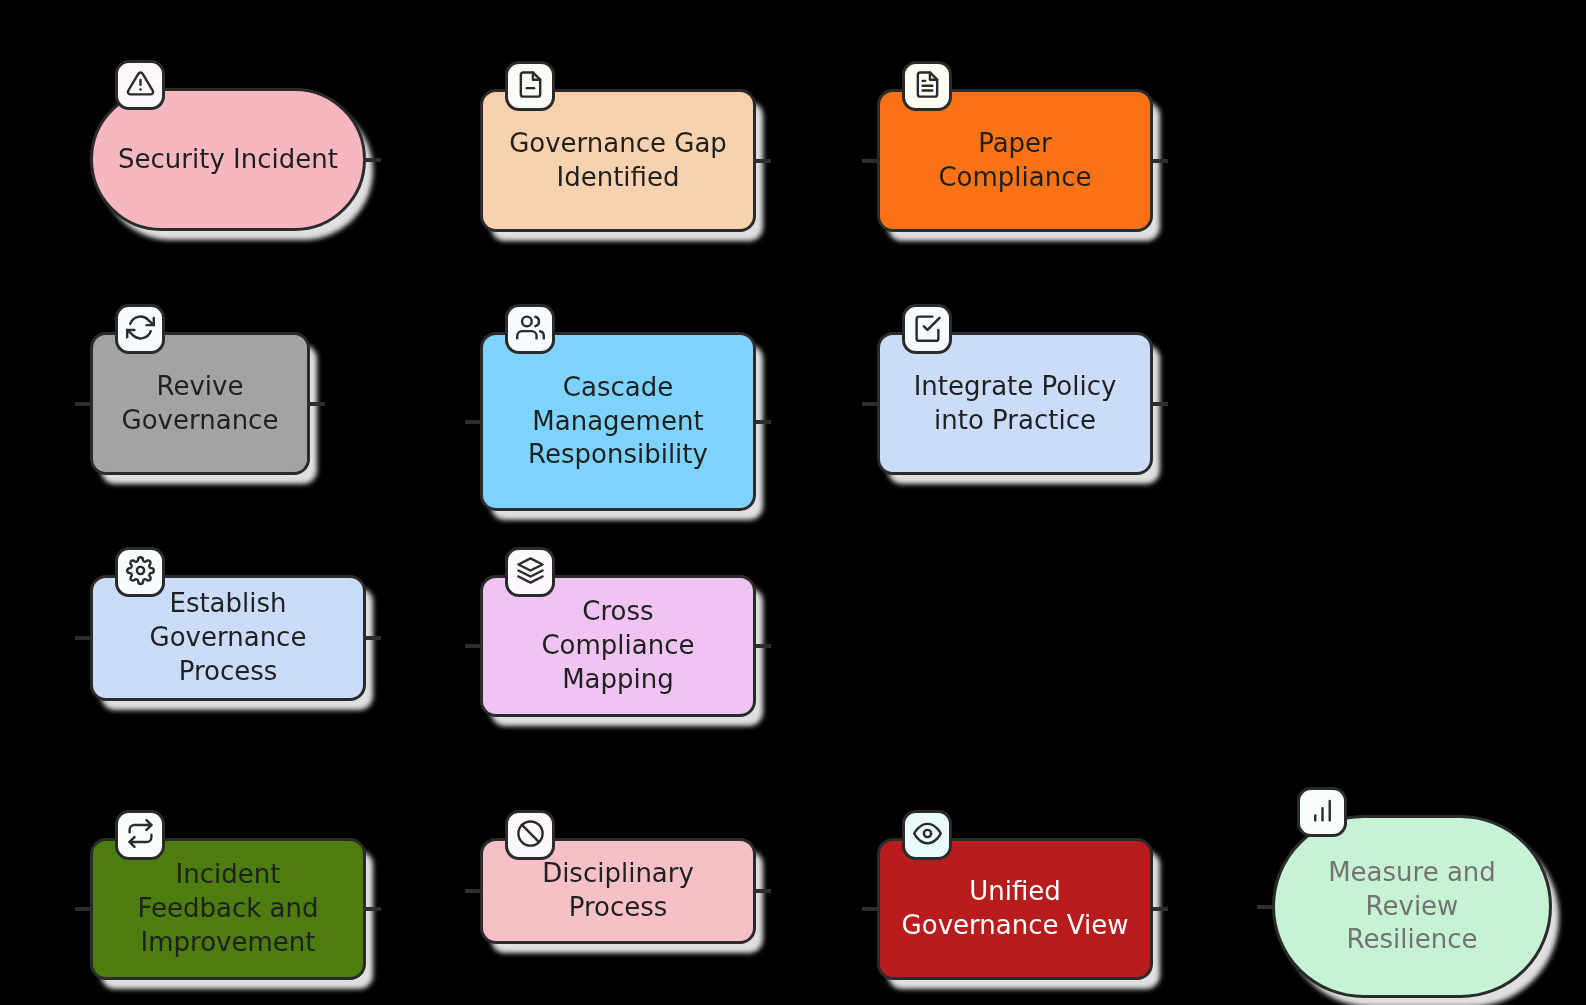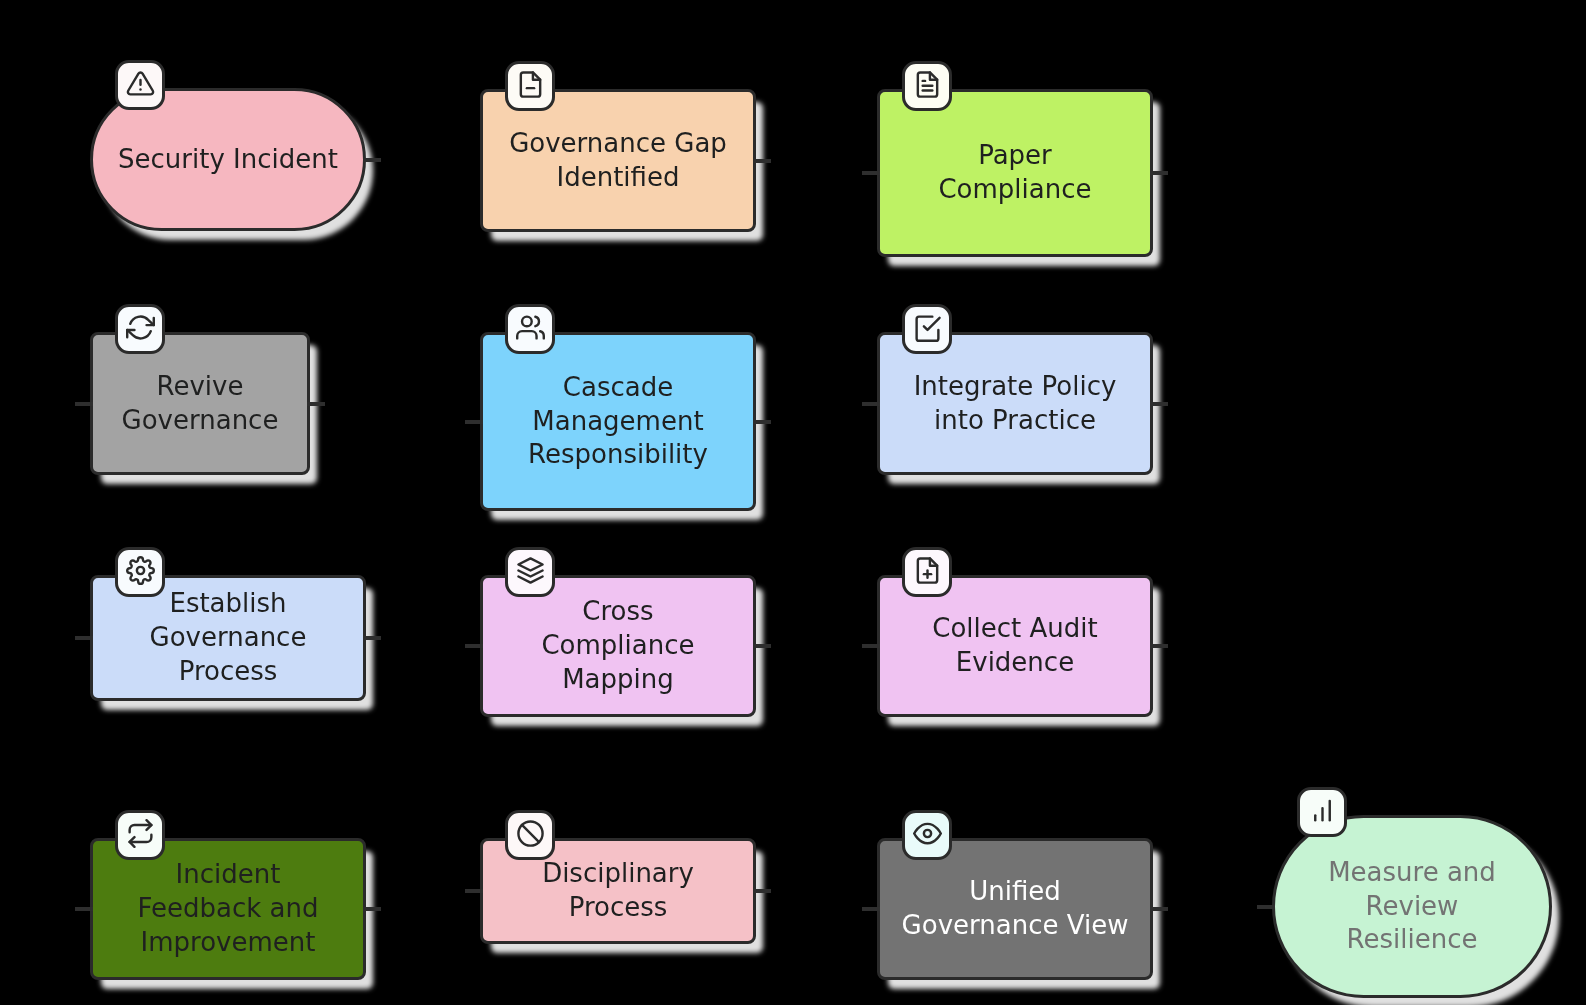--- a/index.html
+++ b/index.html
@@ -19,21 +19,21 @@
   .node {
     position: absolute;
     box-sizing: border-box;
     border: 3.5px solid #2b2b2b;
     display: flex;
     align-items: center;
     justify-content: center;
     text-align: center;
     box-shadow: 9px 11px 5px -2px #e0e0e0;
   }
-  .node.rect    { border-radius: 8px; }
+  .node.rect    { border-radius: 16px; }
   .node.stadium { border-radius: 999px; }
   .node .label {
     white-space: pre-line;
     font-size: 26px;
     line-height: 1.3;
     padding: 6px 10px;
     font-weight: 400;
   }
   .badge {
     position: absolute;
@@ -88,21 +88,21 @@
         <span class="badge-icon"><svg viewBox="0 0 24 24">
             <path d="M14 2H6a2 2 0 0 0-2 2v16a2 2 0 0 0 2 2h12a2 2 0 0 0 2-2V8z"></path>
             <polyline points="14 2 14 8 20 8"></polyline>
             <line x1="9" y1="15" x2="15" y2="15"></line>
           </svg></span>
       </span>
       <div class="label" style="color: rgb(31, 32, 32);">Governance Gap
 Identified</div>
     <span class="stub right"></span>
     </div>
-    <div class="node rect" style="left: 877px; top: 61px; width: 276px; height: 168px; background: #bef264;">
+    <div class="node rect" style="left: 877px; top: 61px; width: 276px; height: 143px; background: #f97316;">
       <span class="badge" style="background: rgb(253, 253, 244);">
         <span class="badge-icon"><svg viewBox="0 0 24 24">
             <path d="M14 2H6a2 2 0 0 0-2 2v16a2 2 0 0 0 2 2h12a2 2 0 0 0 2-2V8z"></path>
             <polyline points="14 2 14 8 20 8"></polyline>
             <line x1="16" y1="13" x2="8" y2="13"></line>
             <line x1="16" y1="17" x2="8" y2="17"></line>
             <polyline points="10 9 9 9 8 9"></polyline>
           </svg></span>
       </span>
       <div class="label" style="color: rgb(31, 32, 32);">Paper
@@ -170,34 +170,20 @@
             <polyline points="2 17 12 22 22 17"></polyline>
             <polyline points="2 12 12 17 22 12"></polyline>
           </svg></span>
       </span>
       <div class="label" style="color: rgb(31, 32, 32);">Cross
 Compliance
 Mapping</div>
     <span class="stub left"></span>
       <span class="stub right"></span>
     </div>
-    <div class="node rect" style="left: 877px; top: 547px; width: 276px; height: 142px; background: rgb(240, 195, 242);">
-      <span class="badge" style="background: rgb(253, 248, 253);">
-        <span class="badge-icon"><svg viewBox="0 0 24 24">
-            <path d="M14 2H6a2 2 0 0 0-2 2v16a2 2 0 0 0 2 2h12a2 2 0 0 0 2-2V8z"></path>
-            <polyline points="14 2 14 8 20 8"></polyline>
-            <line x1="12" y1="18" x2="12" y2="12"></line>
-            <line x1="9" y1="15" x2="15" y2="15"></line>
-          </svg></span>
-      </span>
-      <div class="label" style="color: rgb(31, 32, 32);">Collect Audit
-Evidence</div>
-    <span class="stub left"></span>
-      <span class="stub right"></span>
-    </div>
     <div class="node rect" style="left: 90px; top: 810px; width: 276px; height: 142px; background: #4d7c0f;">
       <span class="badge" style="background: rgb(247, 253, 249);">
         <span class="badge-icon"><svg viewBox="0 0 24 24">
             <polyline points="17 1 21 5 17 9"></polyline>
             <path d="M3 11V9a4 4 0 0 1 4-4h14"></path>
             <polyline points="7 23 3 19 7 15"></polyline>
             <path d="M21 13v2a4 4 0 0 1-4 4H3"></path>
           </svg></span>
       </span>
       <div class="label" style="color: rgb(31, 32, 32);">Incident
@@ -211,21 +197,21 @@
         <span class="badge-icon"><svg viewBox="0 0 24 24">
             <circle cx="12" cy="12" r="10"></circle>
             <line x1="4.93" y1="4.93" x2="19.07" y2="19.07"></line>
           </svg></span>
       </span>
       <div class="label" style="color: rgb(31, 32, 32);">Disciplinary
 Process</div>
     <span class="stub left"></span>
       <span class="stub right"></span>
     </div>
-    <div class="node rect" style="left: 877px; top: 810px; width: 276px; height: 142px; background: #737373;">
+    <div class="node rect" style="left: 877px; top: 810px; width: 276px; height: 142px; background: #b91c1c;">
       <span class="badge" style="background: rgb(233, 251, 250);">
         <span class="badge-icon"><svg viewBox="0 0 24 24">
             <path d="M1 12s4-8 11-8 11 8 11 8-4 8-11 8-11-8-11-8z"></path>
             <circle cx="12" cy="12" r="3"></circle>
           </svg></span>
       </span>
       <div class="label" style="color: rgb(255, 255, 255);">Unified
 Governance View</div>
     <span class="stub left"></span>
       <span class="stub right"></span>

